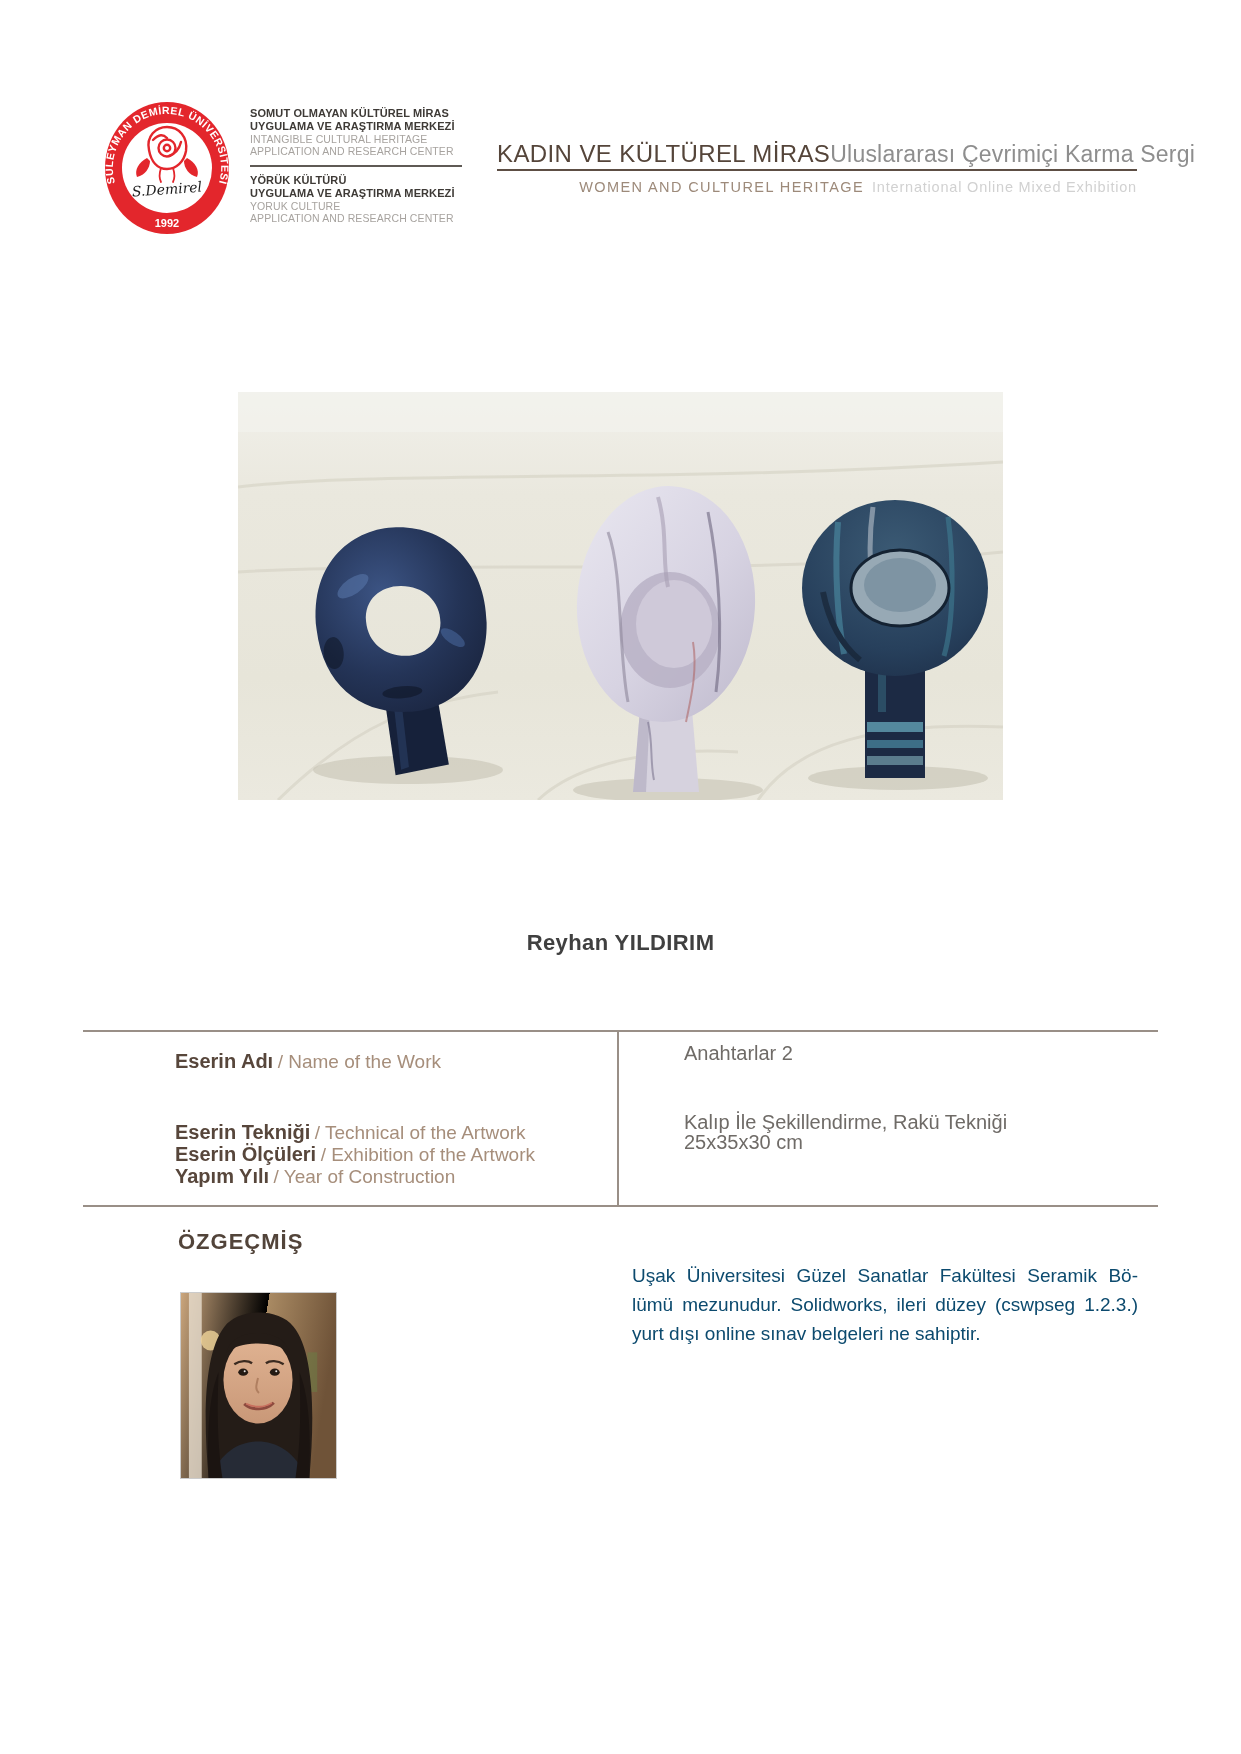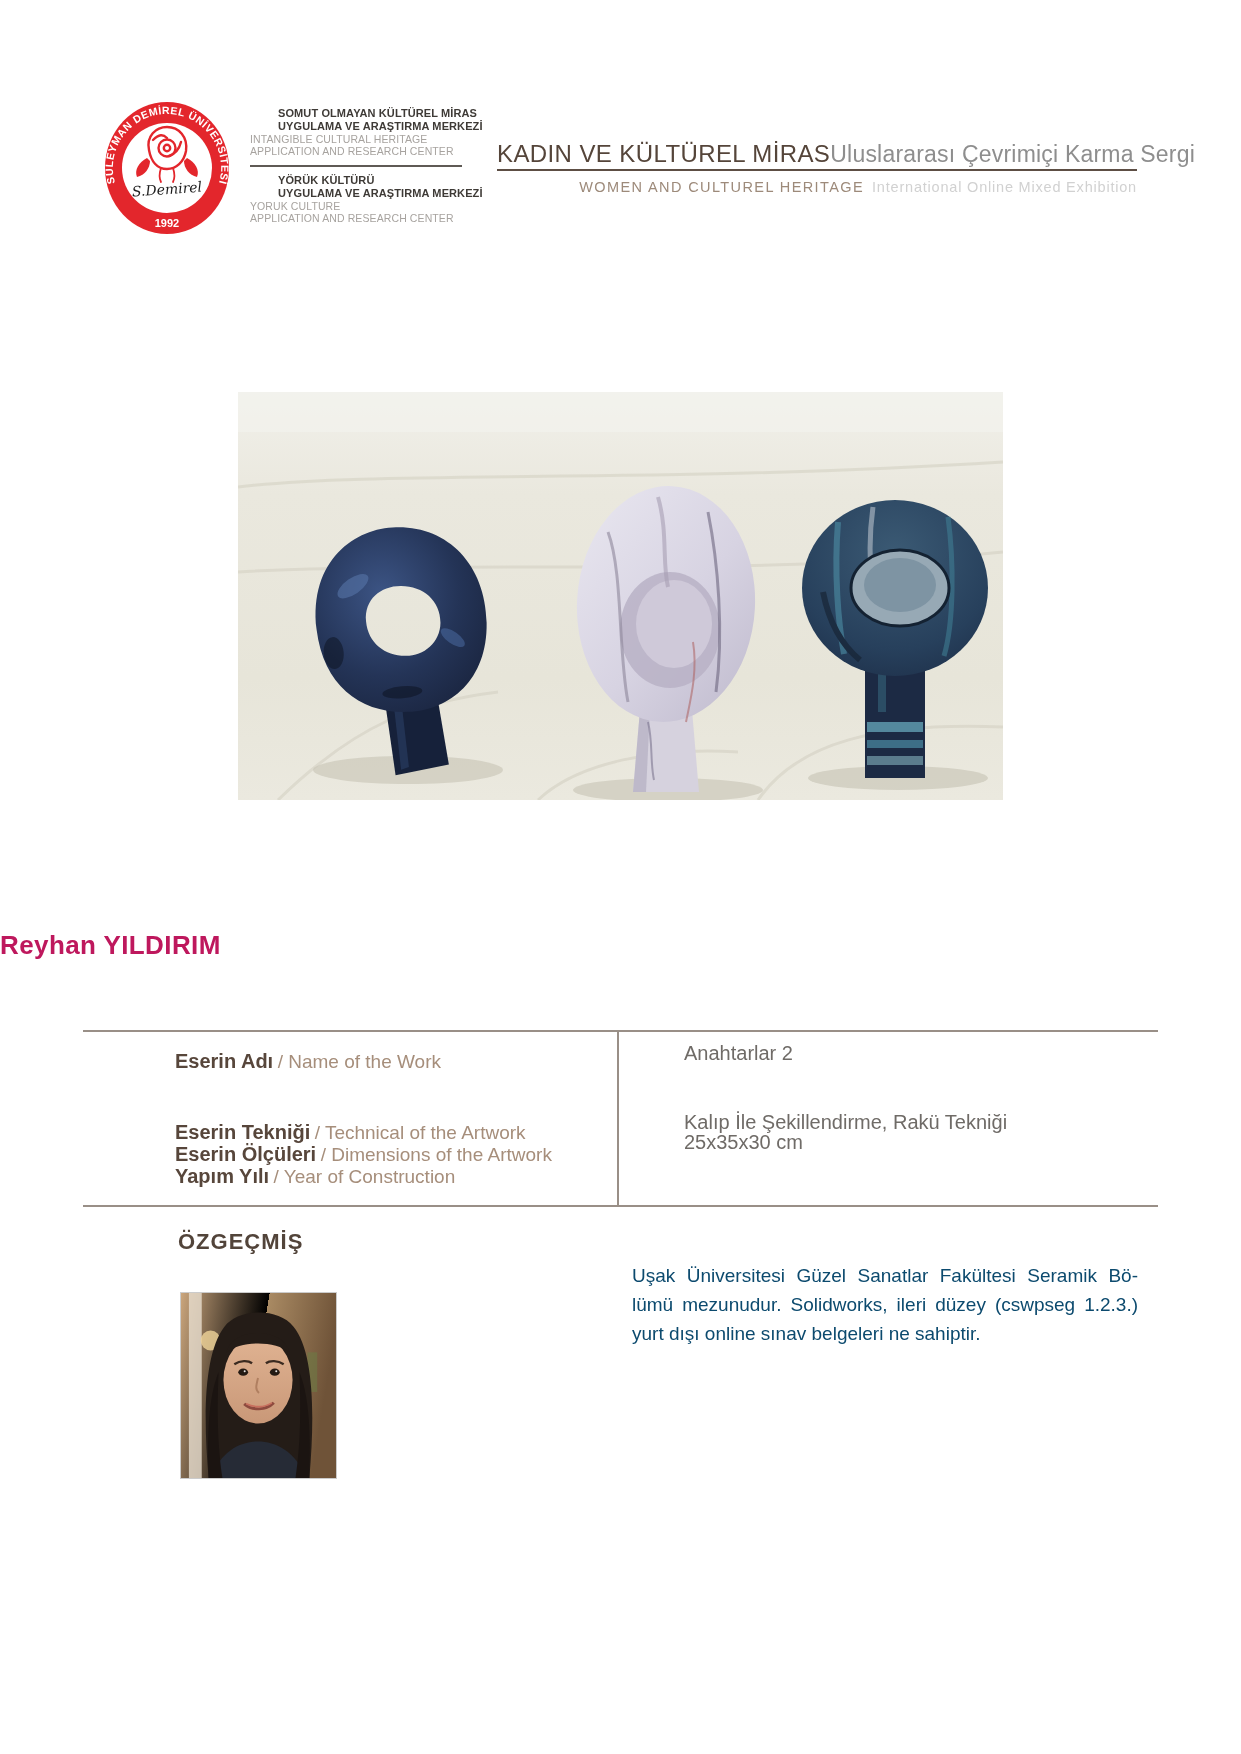--- a/index.html
+++ b/index.html
@@ -4,36 +4,36 @@
 <style>
   * { margin:0; padding:0; box-sizing:border-box; }
   html,body { background:#ffffff; }
   .page {
     position:relative; width:1241px; height:1754px; background:#ffffff;
     font-family:"Liberation Sans", sans-serif; overflow:hidden;
   }
   
   .logo { position:absolute; left:101px; top:98px; width:132px; height:140px; }
   .affil { position:absolute; left:250px; top:107px; width:230px; }
-  .affil .tr { font-size:11px; font-weight:700; color:#3e3a36; line-height:12.8px; letter-spacing:0.1px; white-space:nowrap;margin-left:28px; }
+  .affil .tr { font-size:11px; font-weight:700; color:#3e3a36; line-height:12.8px; letter-spacing:0.1px; white-space:nowrap; }
   .affil .en { font-size:10.5px; font-weight:400; color:#a7a39f; line-height:12.4px; letter-spacing:0.1px; white-space:nowrap; }
   .affil-divider { width:212px; border:none; border-top:2px solid #5f5a55; margin:8px 0 7px 0; }
   .exh-title-row { position:absolute; left:497px; top:140px; width:642px; display:flex; justify-content:space-between; align-items:baseline; }
   .exh-title-tr { font-size:24px; font-weight:500; color:#55453a; letter-spacing:0.4px; white-space:nowrap; }
   .exh-sub-tr { font-size:23px; font-weight:400; color:#8e8e8e; letter-spacing:0.2px; white-space:nowrap; }
   .exh-underline { position:absolute; left:497px; top:169px; width:640px; height:2px; background:#5d4e44; }
   .exh-en-row { position:absolute; left:497px; top:179px; width:640px; display:flex; justify-content:flex-end; gap:8px; align-items:baseline; }
   .exh-title-en { font-size:14.5px; font-weight:500; color:#9d8a7a; letter-spacing:1.4px; white-space:nowrap; }
   .exh-sub-en { font-size:14.5px; font-weight:400; color:#d1d1d1; letter-spacing:0.8px; white-space:nowrap; }
   
   .artwork-photo { position:absolute; left:238px; top:392px; width:765px; height:408px; }
   .artwork-photo svg { display:block; width:100%; height:100%; }
   
-  .artist-name { position:absolute; left:0; top:930px; width:100%; 
-    font-size:26px; font-weight:700; color:#be185d; letter-spacing:0.4px; }
+  .artist-name { position:absolute; left:0; top:930px; width:100%; text-align:center;
+    font-size:22px; font-weight:700; color:#404040; letter-spacing:0.4px; }
   
   .rule { position:absolute; background:#998f87; }
   .rule-top { left:83px; top:1030px; width:1075px; height:2px; }
   .rule-bottom { left:83px; top:1205px; width:1075px; height:2px; }
   .rule-vert { left:617px; top:1030px; width:2px; height:177px; }
   .tbl-labels { position:absolute; left:175px; top:1040px;margin-top:8px; }
   .tbl-values { position:absolute; left:684px; top:1040px; }
   .tbl-row1 { line-height:26px; margin-bottom:46px; white-space:nowrap; }
   .tbl-line { line-height:20px; white-space:nowrap; }
   .lbl-tr { font-size:20px; font-weight:700; color:#57463b; }
@@ -222,21 +222,21 @@
     <div class="tbl-row1">
       <span class="lbl-tr">Eserin Adı</span>
       <span class="lbl-en">/ Name of the Work</span>
     </div>
     <div class="tbl-line">
       <span class="lbl-tr">Eserin Tekniği</span>
       <span class="lbl-en">/ Technical of the Artwork</span>
     </div>
     <div class="tbl-line">
       <span class="lbl-tr">Eserin Ölçüleri</span>
-      <span class="lbl-en">/ Dimensions of the Artwork</span>
+      <span class="lbl-en">/ Exhibition of the Artwork</span>
     </div>
     <div class="tbl-line">
       <span class="lbl-tr">Yapım Yılı</span>
       <span class="lbl-en">/ Year of Construction</span>
     </div>
   </div>
 
   <div class="tbl-values">
     <div class="tbl-row1 val">Anahtarlar 2</div>
     <div class="tbl-line val">Kalıp İle Şekillendirme, Rakü Tekniği</div>

